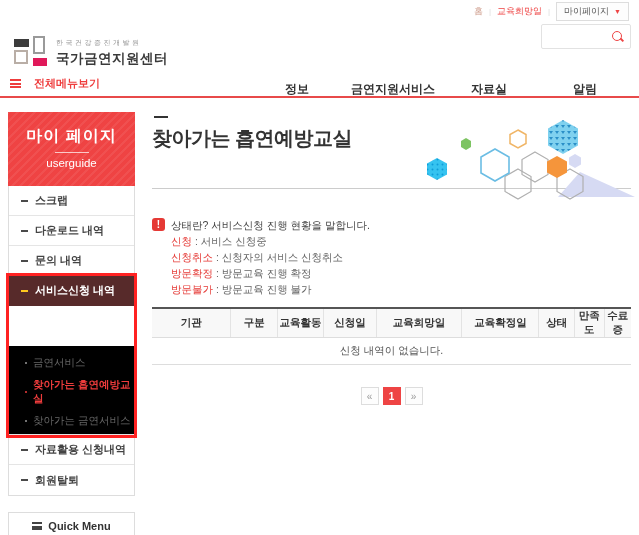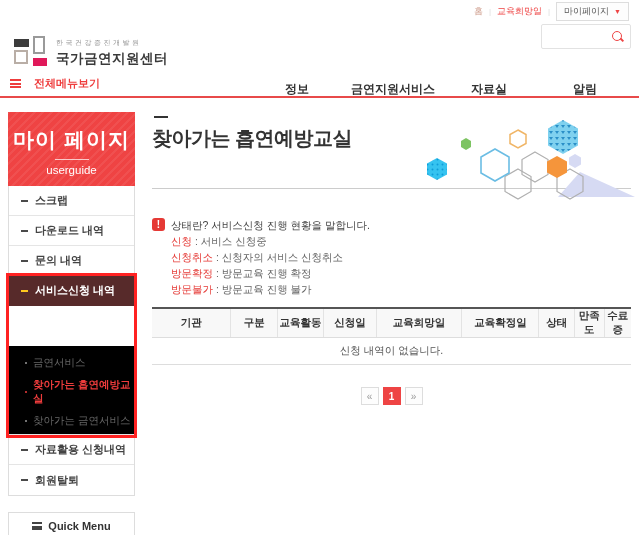--- a/index.html
+++ b/index.html
@@ -51,21 +51,21 @@
   .nav-item { width:88px; text-align:center; font-size:12px; font-weight:bold; color:#333; cursor:pointer; }
 
   
   .content { display:flex; padding:14px 8px 0 8px; }
   .sidebar { width:127px; flex:none; }
   .main { flex:1; margin-left:17px; position:relative; }
 
   
   .side-head { height:74px; background:#ef4343; color:#fff; text-align:center; padding-top:14px;
                background-image:repeating-linear-gradient(135deg, rgba(255,255,255,0.07) 0 2px, rgba(0,0,0,0) 2px 6px); }
-  .side-head .t { font-size:21px; font-weight:bold; letter-spacing:1px; }
+  .side-head .t { font-size:16px; font-weight:bold; letter-spacing:1px; }
   .side-head .line { width:34px; height:1px; background:rgba(255,255,255,0.7); margin:5px auto 4px; }
   .side-head .s { font-size:11.5px; }
   .side-menu { border:1px solid #ddd; border-top:none; }
   .side-item { display:flex; align-items:center; gap:7px; height:30px; padding-left:12px;
                border-bottom:1px solid #e5e5e5; font-size:11px; font-weight:bold; color:#444;
                background:#fff; cursor:pointer; }
   .side-item .dash { width:7px; height:2px; background:#4a4a4a; flex:none; }
   .annotated { outline:3px solid #ff2222; outline-offset:0; position:relative; z-index:2; }
   .side-item.active { background:#572a2a; color:#fff; border-bottom:1px solid #572a2a; }
   .side-item.active .dash { background:#ffc81e; }

